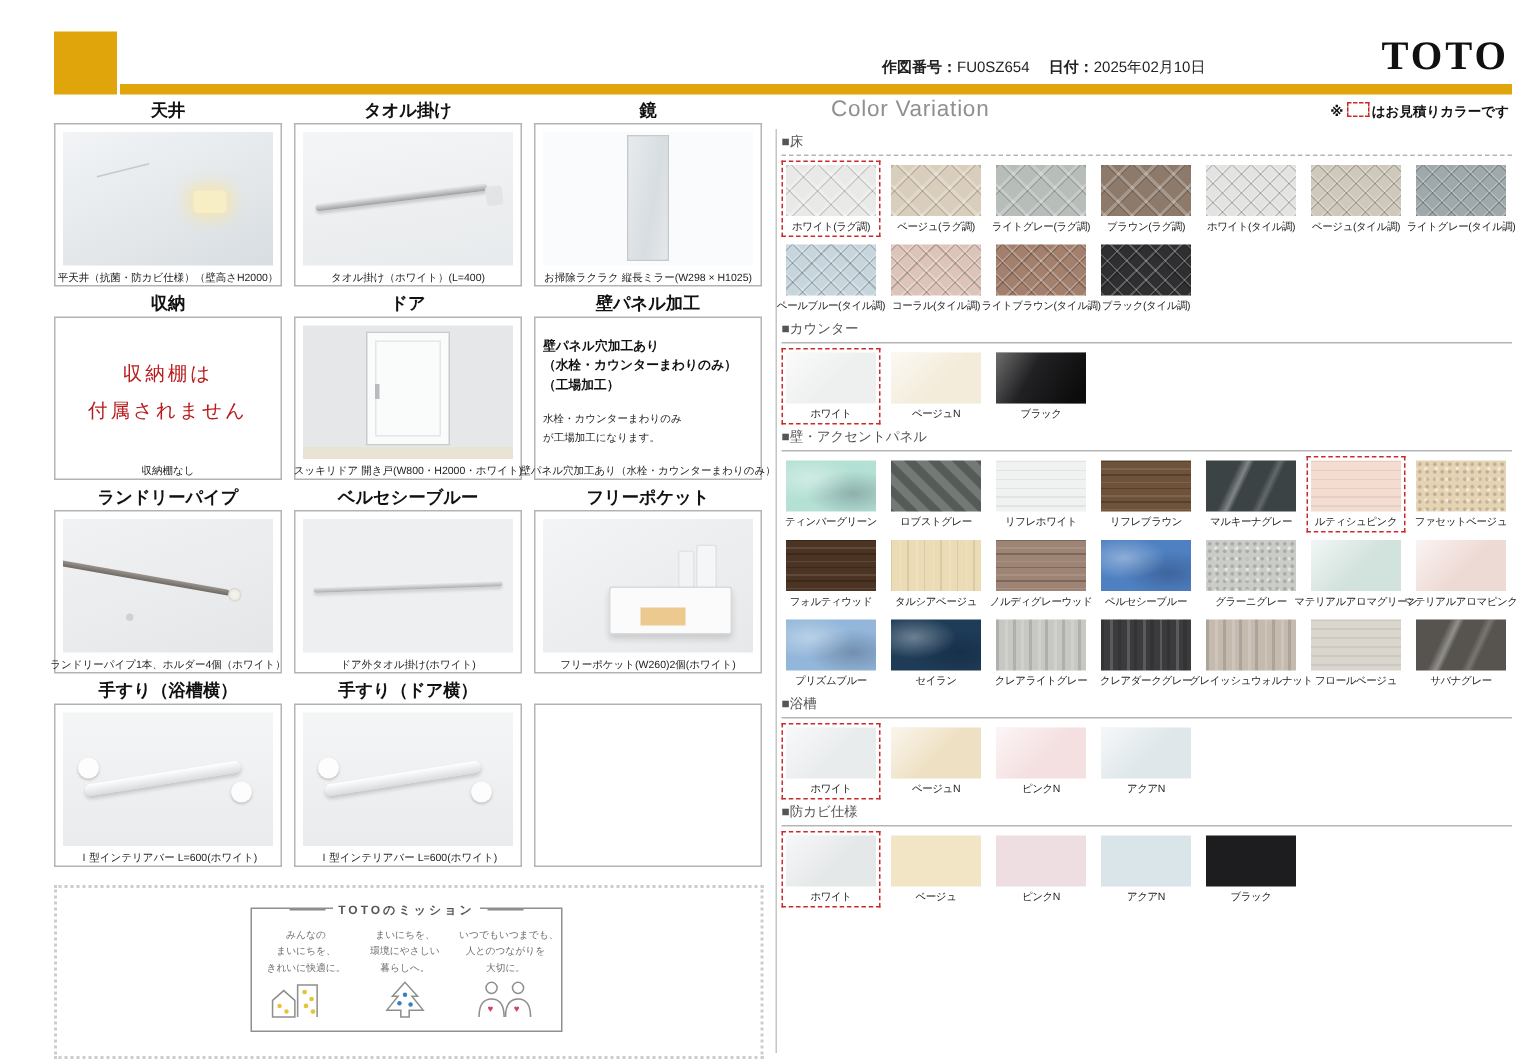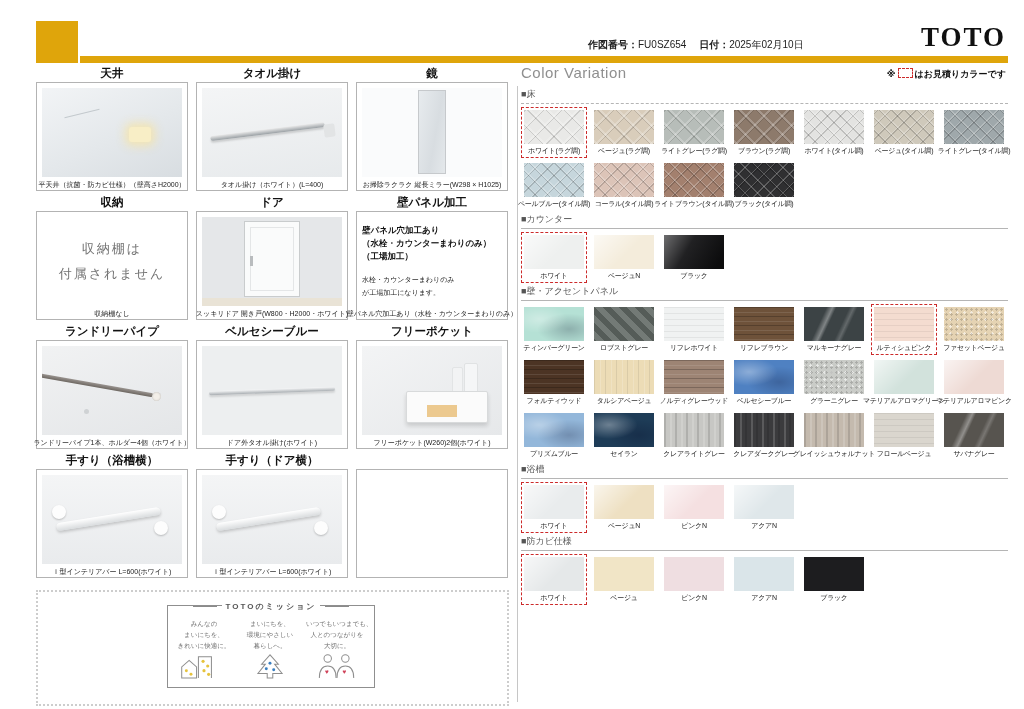--- a/index.html
+++ b/index.html
@@ -27,21 +27,21 @@
            box-shadow:0 0 10px 4px rgba(244,228,170,.85);}
   .v-ceilline{position:absolute;left:16%;top:28%;width:36px;height:1px;background:#c3c9cd;transform:rotate(-14deg);}
   .v-towelbar{background:linear-gradient(170deg,#f4f5f6,#e7eaec);}
   .v-bar-diag{position:absolute;left:6%;right:12%;top:46%;height:5px;border-radius:3px;
               background:linear-gradient(#ececec,#9aa0a4);transform:rotate(-7deg);box-shadow:0 2px 2px rgba(0,0,0,.15);}
   .v-barcap{position:absolute;right:5%;top:40%;width:11px;height:13px;background:#e2e4e5;border-radius:2px;transform:rotate(-7deg);}
   .v-mirrorbg{background:#fafbfc;}
   .v-mirror{position:absolute;left:50%;transform:translateX(-50%);top:2%;bottom:3%;width:26px;
             background:linear-gradient(100deg,#e7ebee,#d8dde1 60%,#e4e8eb);border:1px solid #c6c9cc;}
   .v-storage{display:flex;flex-direction:column;justify-content:center;align-items:center;gap:7px;}
-  .stline{font-size:13px;color:#737373;letter-spacing:2px;}
+  .stline{font-size:13px;color:#b91c1c;letter-spacing:2px;}
   .v-doorbg{background:#e5e7e9;}
   .v-door{position:absolute;left:50%;transform:translateX(-50%);top:5%;bottom:10%;width:54px;
           background:#fafbfb;border:1px solid #c9cccd;}
   .v-doorin{position:absolute;left:5px;right:5px;top:5px;bottom:5px;border:1px solid #e4e6e7;}
   .v-handle{position:absolute;left:5px;top:46%;width:3px;height:10px;background:#b9bcbe;}
   .v-floorstrip{position:absolute;bottom:0;left:0;right:0;height:9%;background:#e9e3d6;}
   .v-panel{padding-top:7px;}
   .bline{font-size:8.5px;font-weight:bold;line-height:1.55;color:#111;}
   .sline{font-size:7px;line-height:1.9;color:#222;}
   .sline.first{margin-top:9px;}
@@ -71,21 +71,21 @@
   .mtitle{position:absolute;left:0;right:0;top:-5px;display:flex;justify-content:center;align-items:center;gap:5px;}
   .mtitle .txt{background:#fff;padding:0 3px;font-size:8px;letter-spacing:2px;color:#555;font-weight:bold;}
   .mline{width:24px;height:1px;background:#8a8a8a;}
   .mitems{position:absolute;left:6px;right:6px;top:12px;bottom:2px;display:flex;justify-content:center;gap:6px;}
   .mitem{width:62px;text-align:center;}
   .mitem .ln{font-size:6.5px;color:#6d6d6d;line-height:1.7;white-space:nowrap;}
   .micon{margin-top:2px;height:26px;}
   
   #divider{position:absolute;left:517px;top:86px;height:616px;width:1px;background:#c6c6c6;}
   #cv{position:absolute;left:521px;top:64px;width:487px;}
-  .cvtitlebar{position:relative;height:20px;}
+  .cvtitlebar{position:relative;height:20px;margin-left:33px;}
   .cvtitle{font-size:15px;color:#8f8f8f;letter-spacing:.5px;}
   .cvnote{position:absolute;right:2px;top:4px;font-size:9px;font-weight:bold;color:#111;}
   .legend-box{display:inline-block;width:13px;height:8px;border:1px dashed #cc2a2a;vertical-align:-1px;margin:0 2px;}
   .cvsec{margin-top:2px;}
   .cvsec.first{margin-top:4px;}
   .cvhead{font-size:9px;color:#555;padding-bottom:2px;border-bottom:1px solid #b5b5b5;margin-bottom:3px;}
   .cvsec.first .cvhead{border-bottom-style:dashed;}
   .cvrow{display:flex;gap:4px;margin-bottom:2px;}
   .switem{padding:2px;border:1px dashed transparent;}
   .switem.est{border-color:#cc2a2a;}

